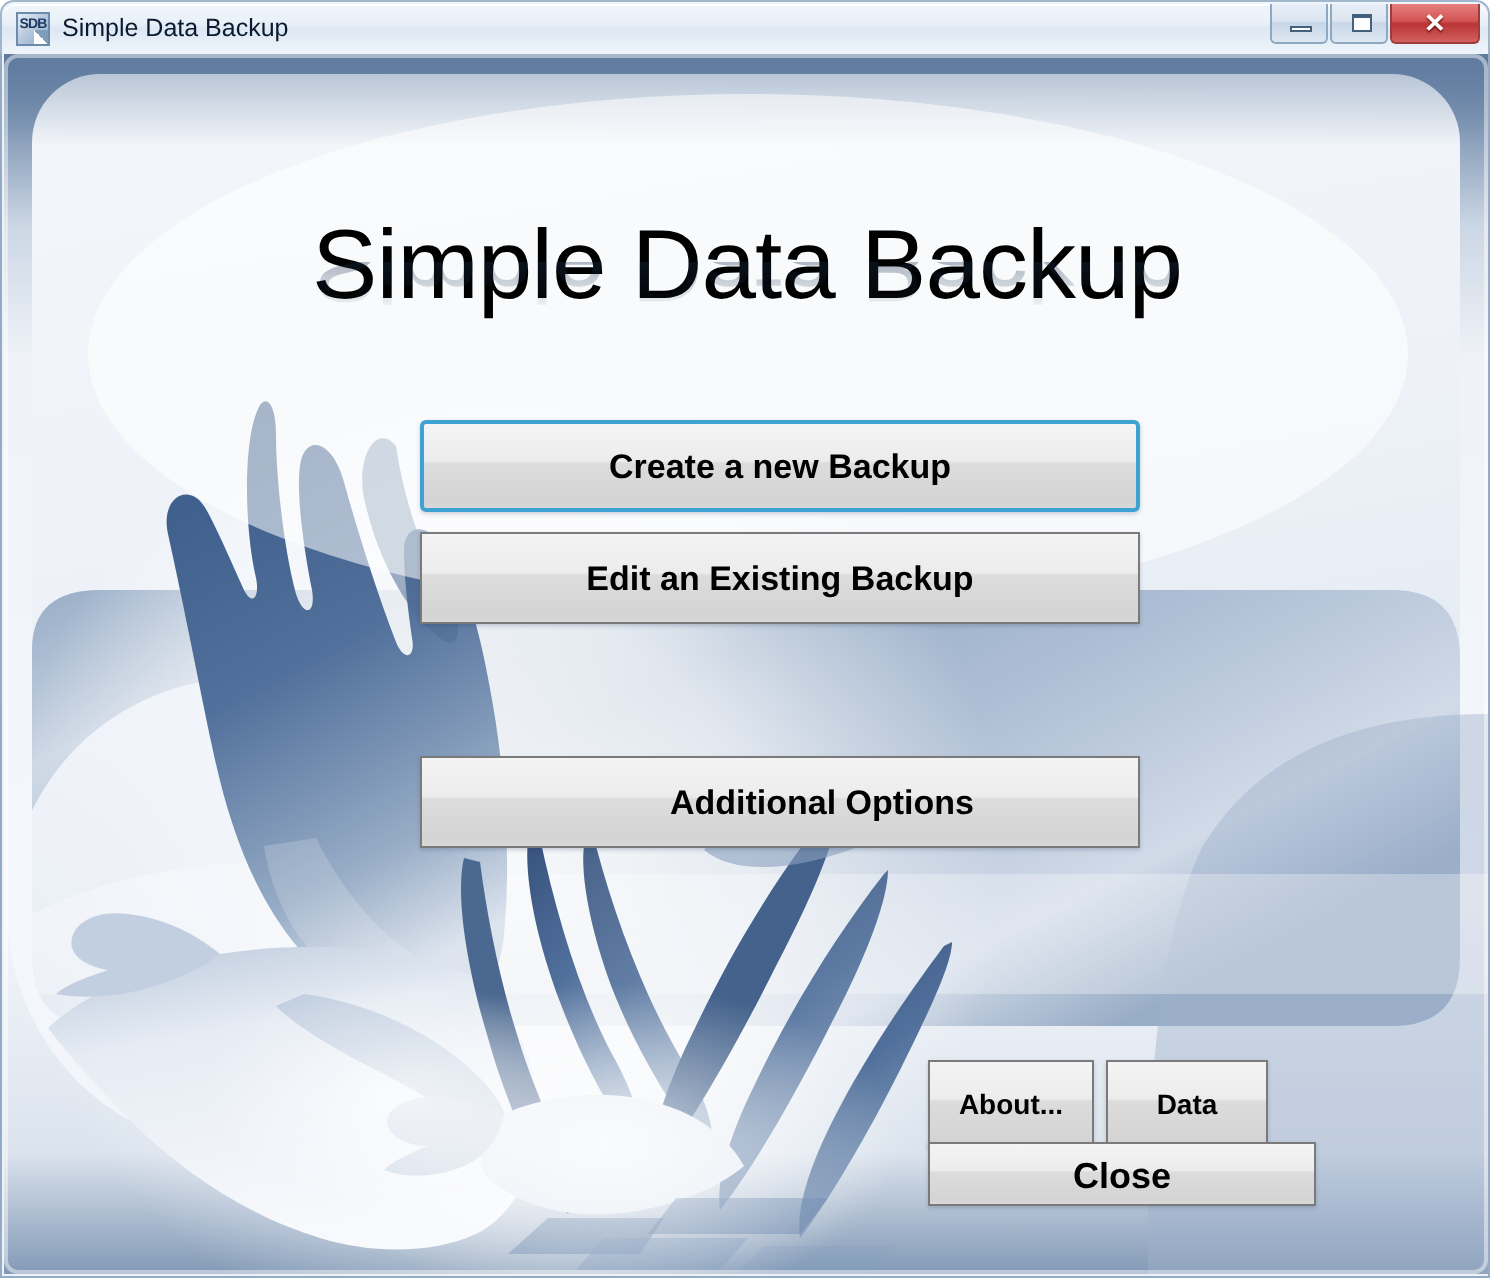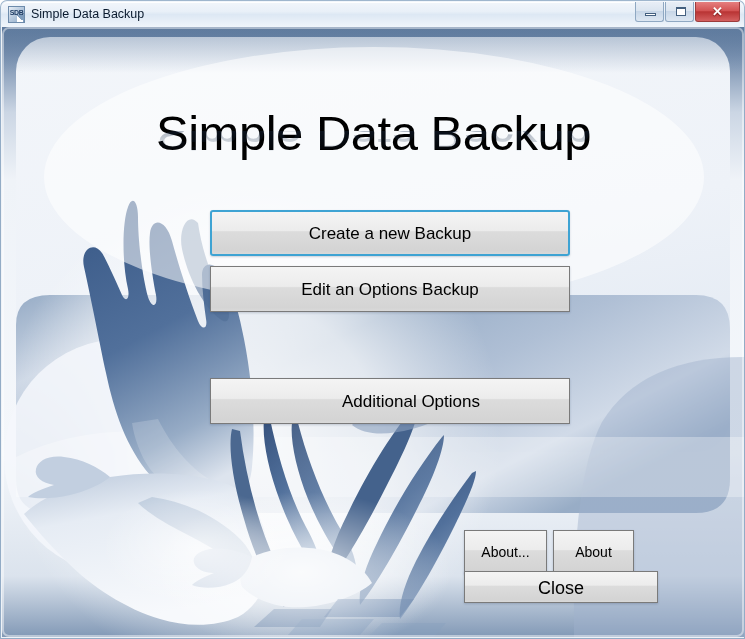--- a/index.html
+++ b/index.html
@@ -195,21 +195,21 @@
     position: absolute;
     box-sizing: border-box;
     border: 1px solid #7a7a7a;
     background: linear-gradient(to bottom,
         #f4f4f4 0%,
         #ececec 44%,
         #dcdcdc 47%,
         #d4d4d4 92%,
         #d9d9d9 100%);
     font-family: "Liberation Sans", sans-serif;
-    font-weight: normal;
+    font-weight: bold;
     color: #000000;
     text-align: center;
     cursor: default;
     box-shadow: 0 1px 2px rgba(40,60,90,0.22);
   }
 
   .btn-main {
     left: 209px;
     width: 360px;
     height: 46px;
@@ -413,25 +413,25 @@
       </svg>
     </div>
 
     <div class="heading-wrap">
       <div class="heading">Simple Data Backup</div>
       <div class="heading-reflection">Simple Data Backup</div>
     </div>
 
     <button id="btn-create" class="btn btn-main focused">Create a new Backup</button>
 
-    <button id="btn-edit" class="btn btn-main">Edit an Options Backup</button>
+    <button id="btn-edit" class="btn btn-main">Edit an Existing Backup</button>
 
 
     <button id="btn-extra" class="btn btn-main">Additional Options</button>
 
     <button id="btn-about" class="btn btn-small">About...</button>
 
-    <button id="btn-help" class="btn btn-small">About</button>
+    <button id="btn-help" class="btn btn-small">Data</button>
 
     <button id="btn-close" class="btn btn-small">Close</button>
 
   </div>
 </div>
 
 </body></html>

